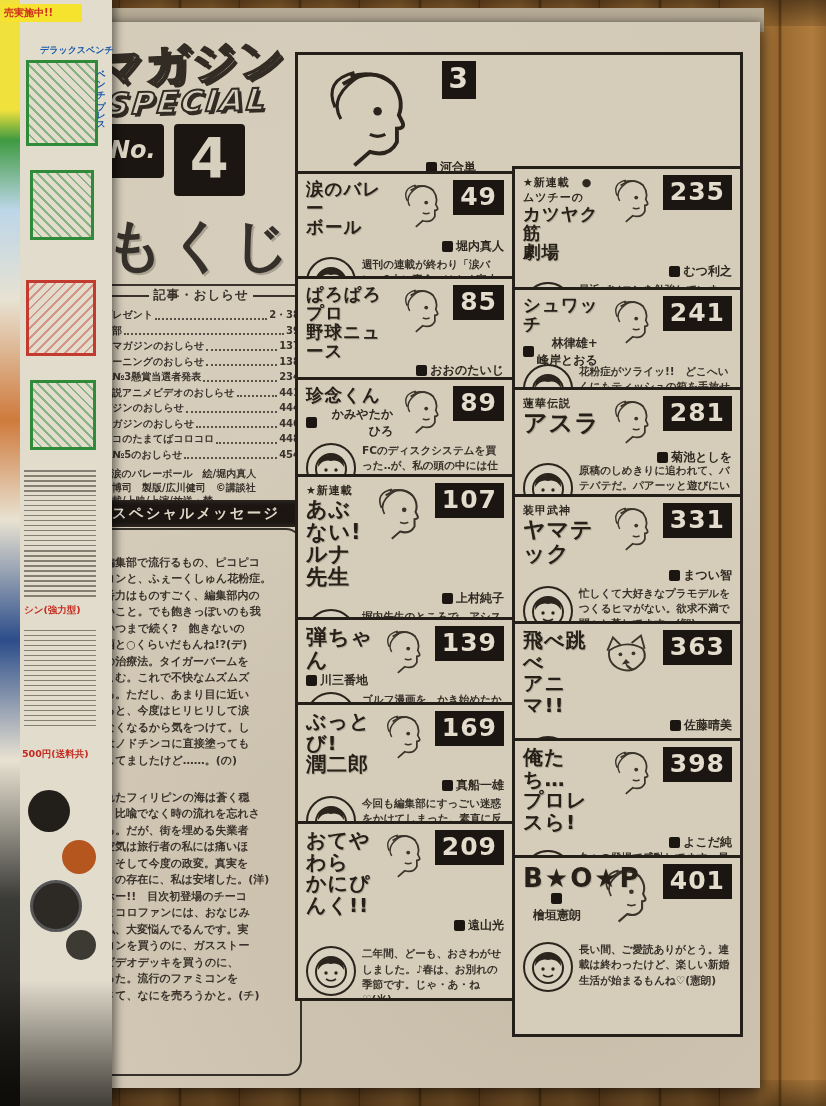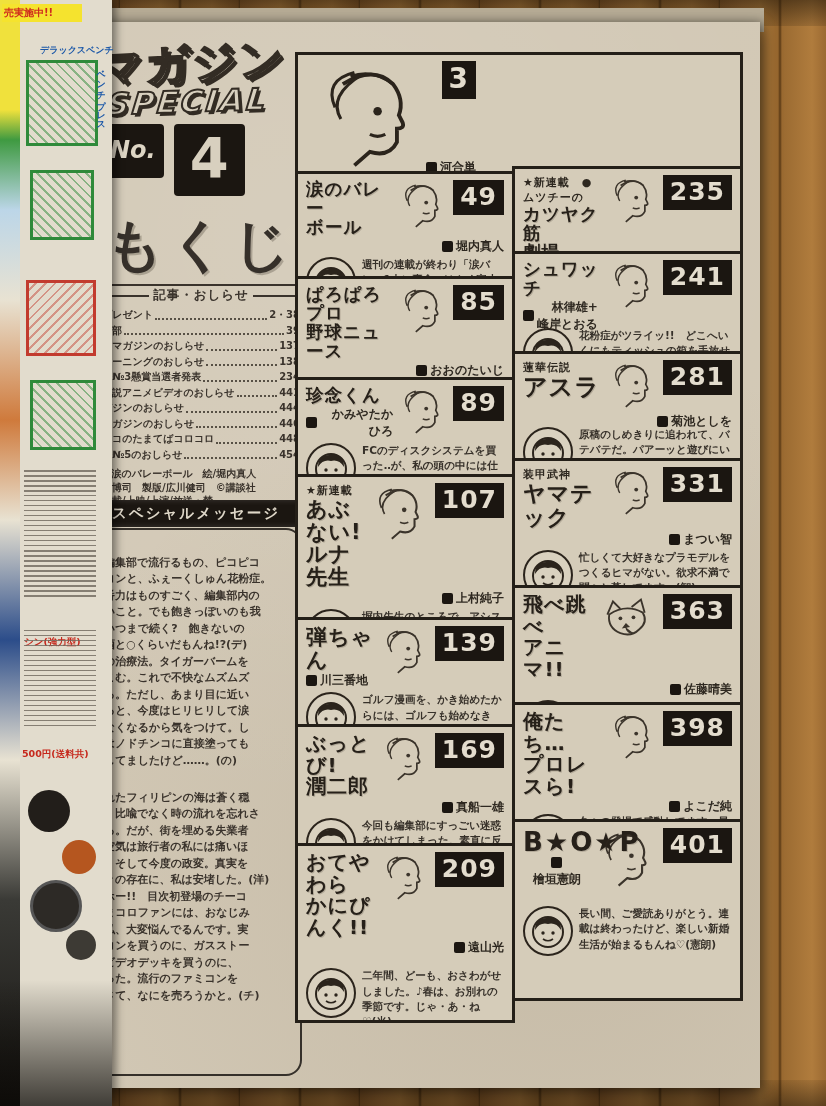--- a/index.html
+++ b/index.html
@@ -330,21 +330,21 @@
       <div class="crow">
           <span class="avatar">
             <svg viewBox="0 0 40 40">
               <use href="#avface"></use>
             </svg>
           </span>
         <div class="comment">塀内先生のところで、アシスタントをやってました。同じ雑誌に描けてうれしい。(純子)</div>
         </div>
     </div>
 
-    <div class="cell" style="height:110px">
+    <div class="cell" style="height:88px">
       <div class="row1">
           <div class="tblock">
             <div class="etitle" style="font-size:21px">弾ちゃん</div>
           <div class="arow" style="justify-content:flex-start;"><span class="sq"></span><span>川三番地</span></div>
           </div>
         <svg class="illus" viewBox="0 0 60 60">
             <use href="#sketchface"></use>
           </svg>
         <div class="pnum">139</div>
         </div>
@@ -398,21 +398,21 @@
               <use href="#avface"></use>
             </svg>
           </span>
         <div class="comment">二年間、どーも、おさわがせしました。♪春は、お別れの季節です。じゃ・あ・ね♡(光)</div>
         </div>
     </div>
   </div>
 
   <div class="colB">
 
-    <div class="cell" style="height:88px">
+    <div class="cell" style="height:124px">
       <div class="row1">
           <div class="tblock">
             <div class="badge">★新連載　●ムツチーの</div>
           <div class="etitle">カツヤク筋
 劇場</div>
           </div>
         <svg class="illus" viewBox="0 0 60 60">
             <use href="#sketchface"></use>
           </svg>
         <div class="pnum">235</div>
@@ -560,21 +560,21 @@
 <div class="left-page">
   <div class="spine"></div>
   <div class="banner">売実施中!!</div>
   <div class="ad-label" style="left:40px;top:44px;">デラックスベンチ</div>
   <div class="equip" style="left:26px;top:60px;width:66px;height:80px;"></div>
   <div class="ad-vert" style="left:94px;top:64px;">ベンチプレス</div>
   <div class="equip" style="left:30px;top:170px;width:58px;height:64px;"></div>
   <div class="equip2" style="left:26px;top:280px;width:64px;height:70px;"></div>
   <div class="equip" style="left:30px;top:380px;width:60px;height:64px;"></div>
   <div class="textlines" style="left:24px;top:470px;width:72px;height:130px;"></div>
-  <div class="red-frag" style="left:24px;top:636px;">シン(強力型)</div>
+  <div class="red-frag" style="left:24px;top:604px;">シン(強力型)</div>
   <div class="textlines" style="left:24px;top:630px;width:72px;height:100px;"></div>
   <div class="red-frag" style="left:22px;top:748px;">500円(送料共)</div>
   <div class="ball" style="left:28px;top:790px;width:42px;height:42px;background:#221e1a;"></div>
   <div class="ball" style="left:62px;top:840px;width:34px;height:34px;background:#b5561f;"></div>
   <div class="ball" style="left:30px;top:880px;width:46px;height:46px;background:#2d2a26;border:3px solid #555;"></div>
   <div class="ball" style="left:66px;top:930px;width:30px;height:30px;background:#3d3a34;"></div>
   <div class="lp-shade"></div>
 </div>
 
 </body></html>

